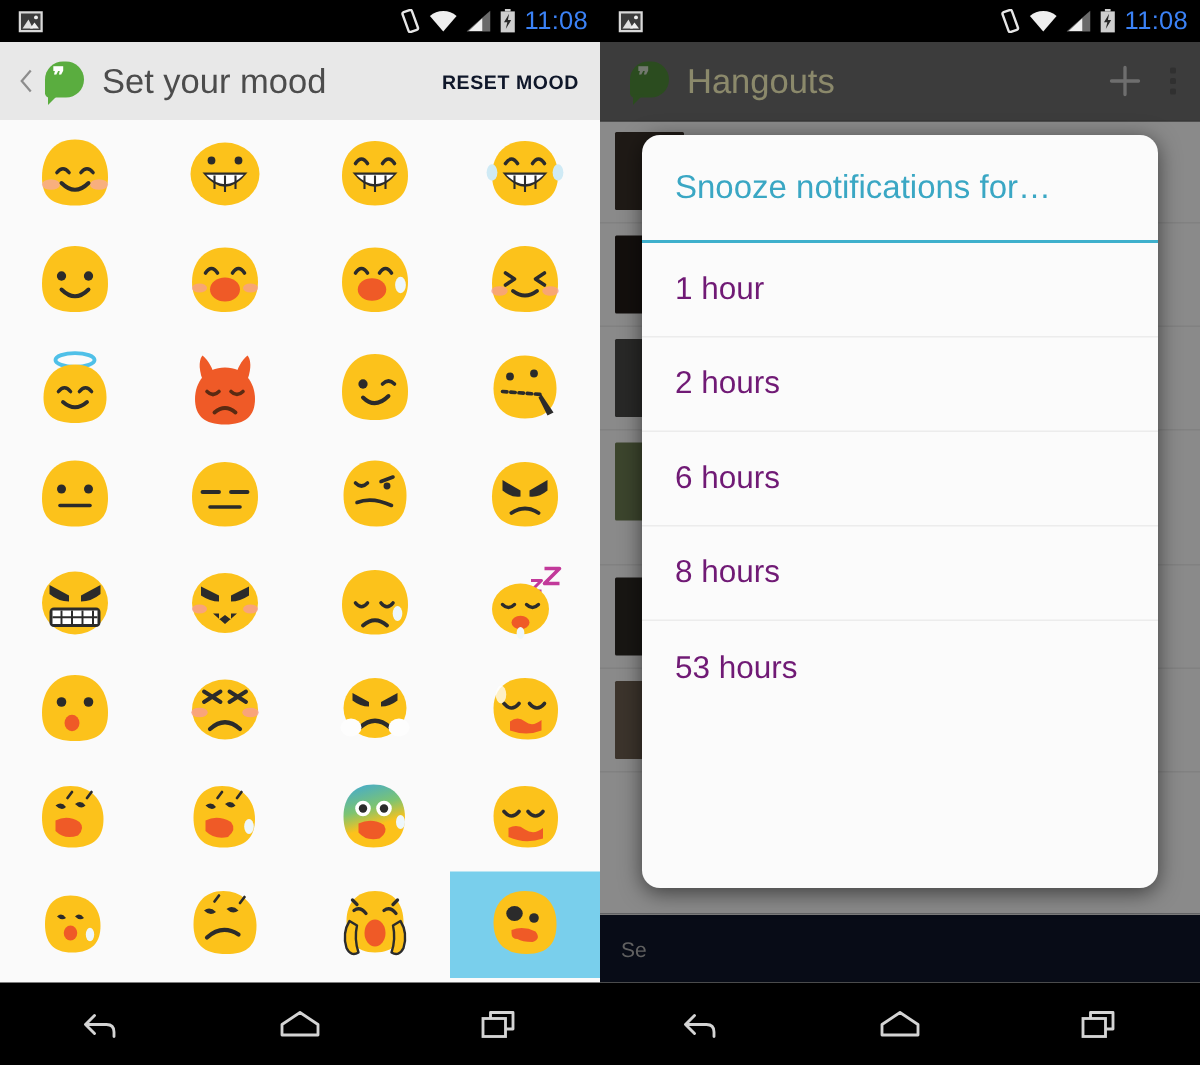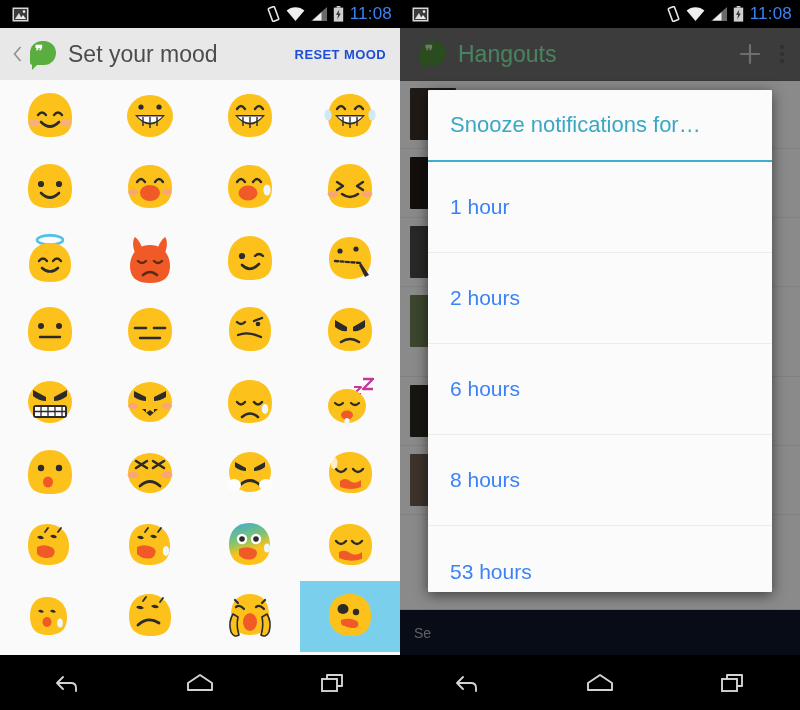--- a/index.html
+++ b/index.html
@@ -49,30 +49,30 @@
     position:absolute;left:5px;top:6px;width:16px;height:9px;
     color:#fff;font-size:15px;line-height:9px;font-family:"Liberation Serif",serif;
     font-weight:bold;letter-spacing:1px;
   }
   .ab-title{
     margin-left:12px;font-size:23px;color:#4c4c4c;font-weight:400;
     white-space:nowrap;
   }
   .ab-spacer{flex:1 1 auto;}
   .ab-action{
-    font-size:13px;font-weight:bold;color:#1d4ed8;letter-spacing:.4px;
+    font-size:13px;font-weight:bold;color:#0f172a;letter-spacing:.4px;
     margin-right:14px;white-space:nowrap;
   }
   .ab-plus{margin-right:18px;display:flex;align-items:center;}
   .ab-over{margin-right:16px;display:flex;flex-direction:column;gap:3px;align-items:center;}
   .ab-over i{display:block;width:4px;height:4px;background:#585858;border-radius:1px;}
 
   
   .pane-right .actionbar{background:#6e6e6e;border-bottom:1px solid #666;}
-  .pane-right .ab-title{color:#86efac;}
+  .pane-right .ab-title{color:#fef9c3;}
   .pane-right .logo .bub{background:#4f8a3a;}
   .pane-right .logo .bub::after{border-left-color:#4f8a3a;}
   .pane-right .logo .q{color:#cfdac9;}
 
   
   .grid{
     position:absolute;top:80px;left:0;width:400px;height:575px;
     background:#fafafa;
     display:grid;
     grid-template-columns:repeat(4,100px);
@@ -111,34 +111,34 @@
     font-size:14px;color:#b0b0b0;
   }
   
   .scrim{position:absolute;top:28px;left:0;width:400px;height:627px;background:rgba(0,0,0,.45);}
 
   
   .dialog{
     position:absolute;left:28px;top:90px;width:344px;height:502px;
     background:#fbfbfb;
     box-shadow:0 3px 14px rgba(0,0,0,.55);
-    border-radius:1px;
+    border-radius:12px;
     overflow:hidden;
   }
   .dlg-title{
     height:72px;box-sizing:border-box;
     padding:0 22px;display:flex;align-items:center;
     font-size:22px;color:#3aa7c4;
     border-bottom:2px solid #3fb0cc;
     white-space:nowrap;
   }
   .dlg-item{
-    height:91px;box-sizing:border-box;
+    height:63px;box-sizing:border-box;
     padding:0 22px;display:flex;align-items:center;
-    font-size:21px;color:#3b82f6;
+    font-size:21px;color:#701a75;
     border-bottom:1px solid #ececec;
   }
   .dlg-item:last-child{border-bottom:none;}
 </style>
 </head>
 <body>
 
 <div class="screen">
 
   <div class="pane pane-left">

